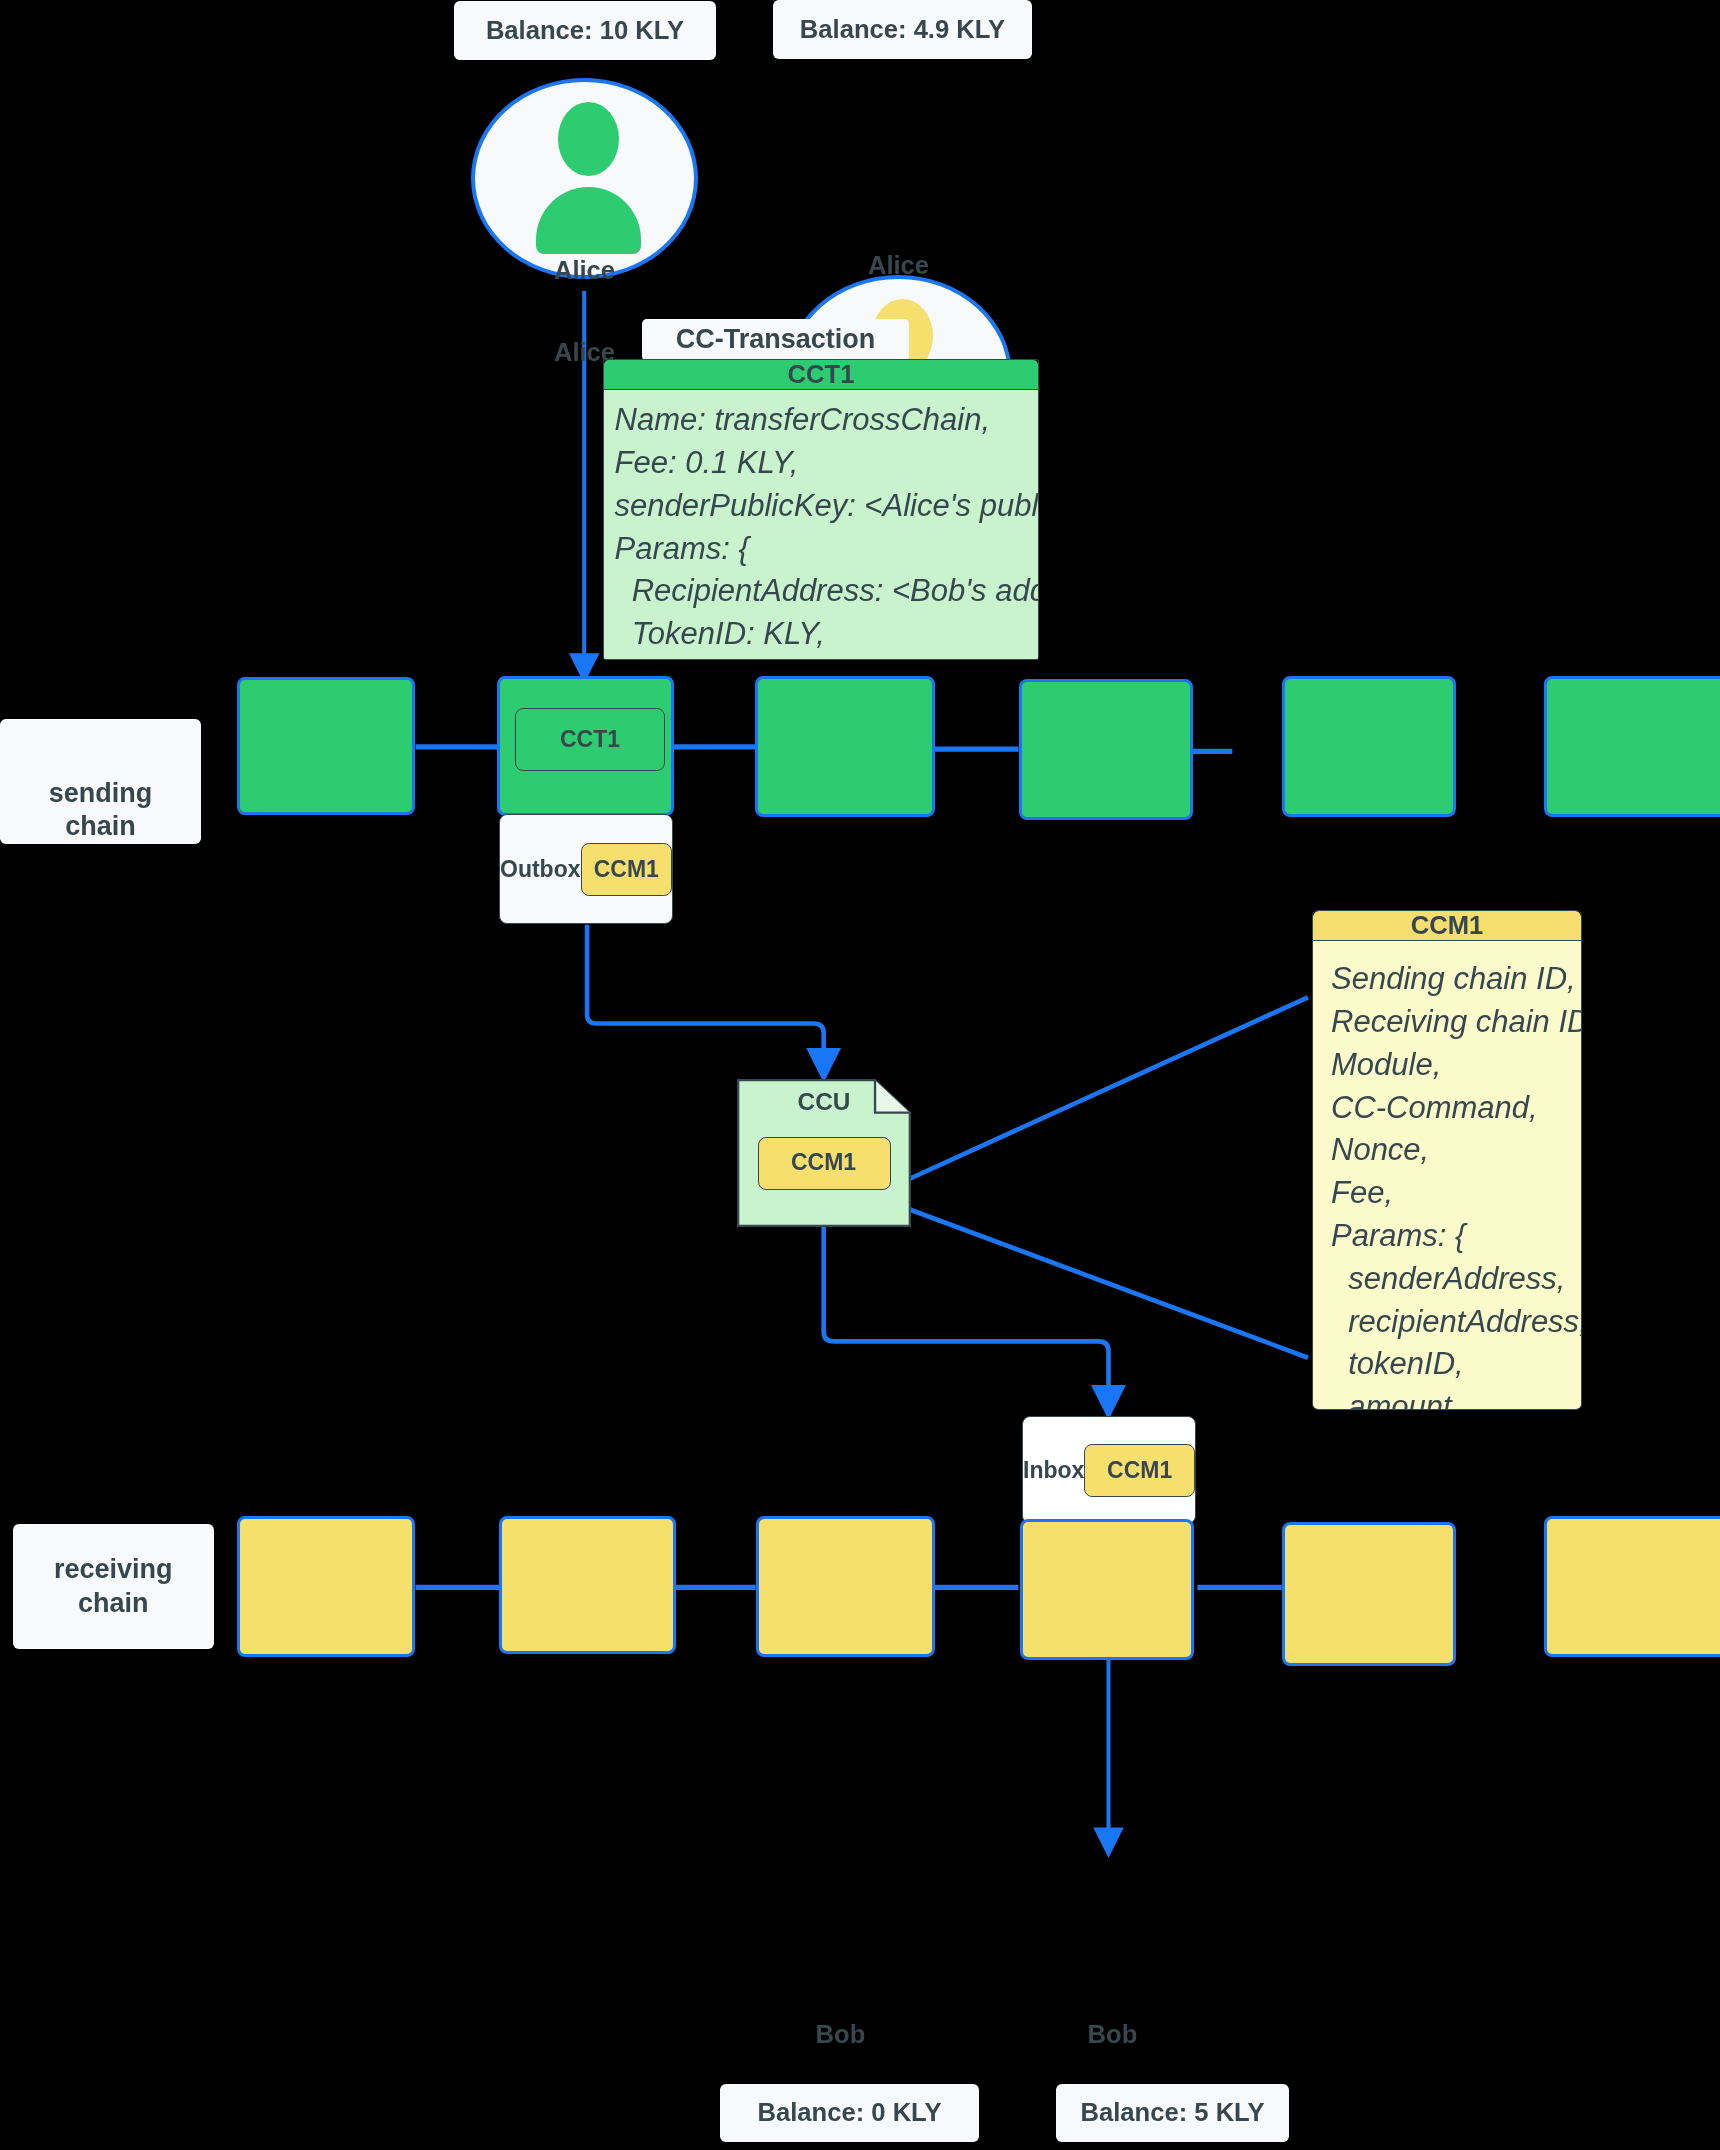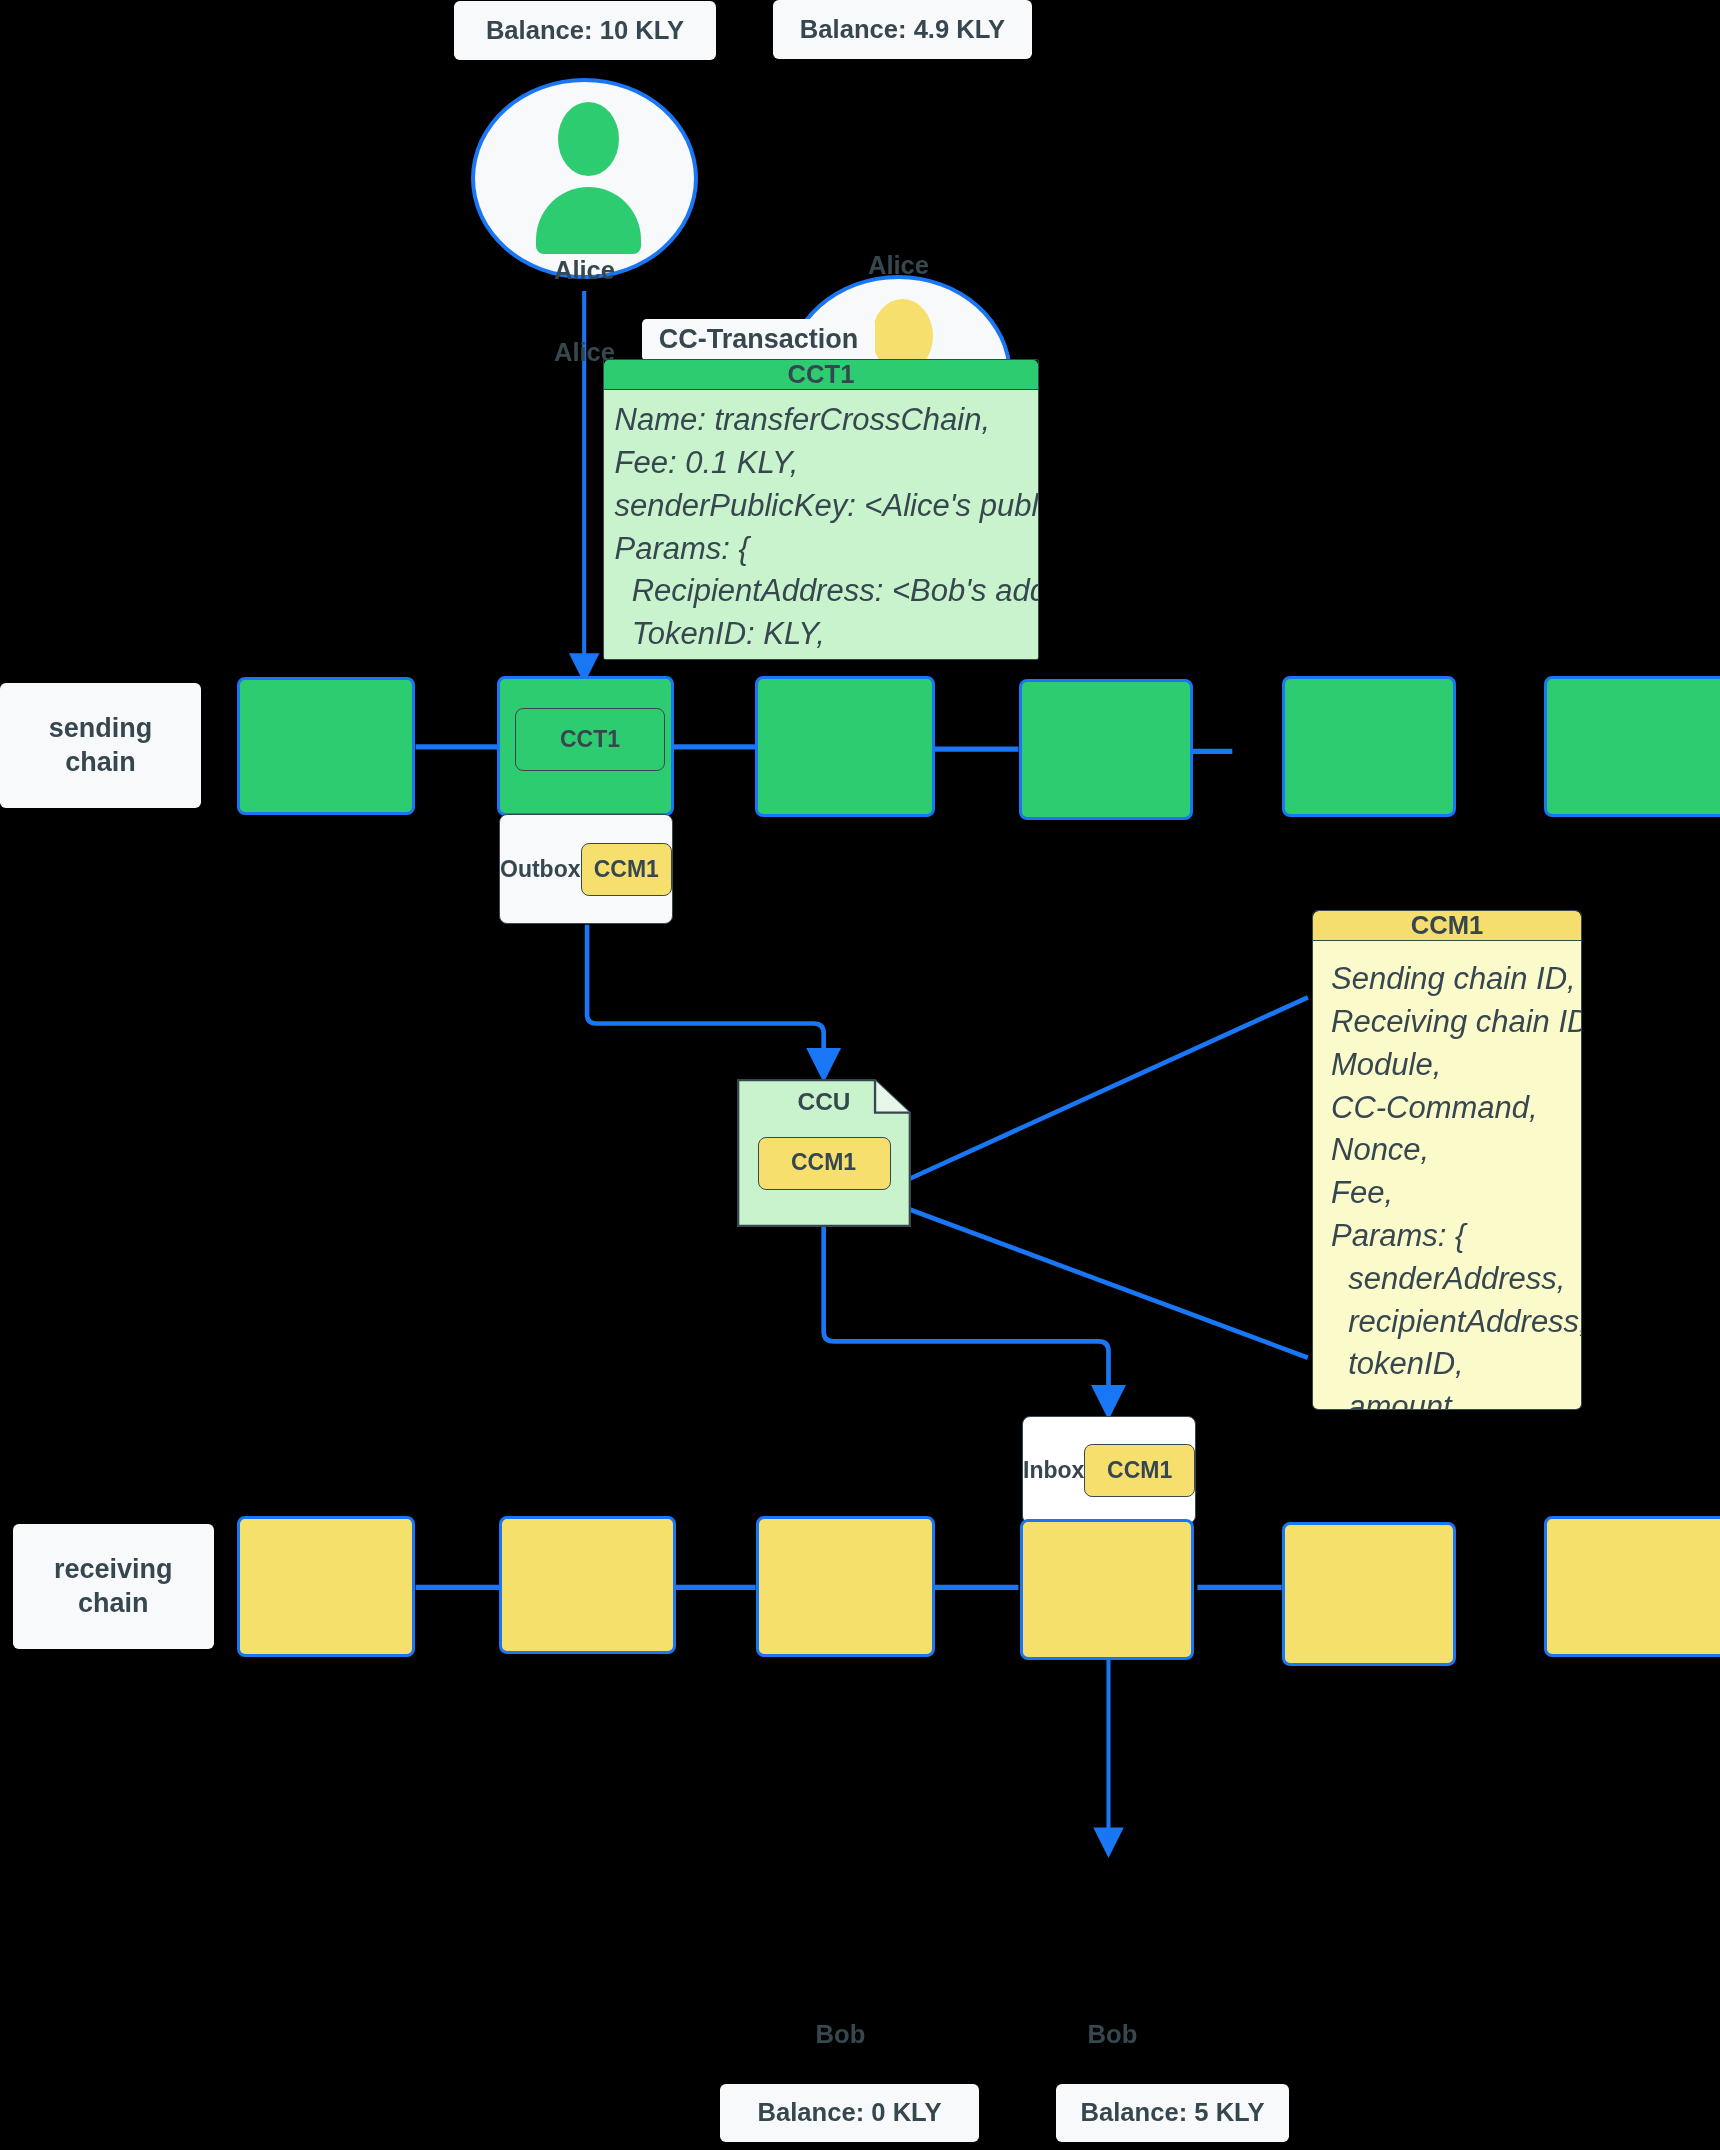--- a/index.html
+++ b/index.html
@@ -197,39 +197,39 @@
   </div>
 
   <div class="abs avatar av-yellow av-green" style="left:785px;top:74px;width:227px;height:201px;">
     <span class="head" style="left:83px;top:20.3px;width:61px;height:74px;"></span>
     <span class="body" style="left:61px;top:105px;width:105px;height:67px;"></span>
   </div>
   <div class="abs" style="left:785px;top:251px;width:227px;text-align:center;font-weight:bold;font-size:25.6px;color:#37474f;">
     <span>Alice</span>
   </div>
 
-  <div class="abs chip" style="left:642px;top:319px;width:233px;height:42px;font-size:27px;border-radius:4.7px;">
+  <div class="abs chip" style="left:642px;top:319px;width:267px;height:42px;font-size:27px;border-radius:4.7px;">
     <span>CC-Transaction</span>
   </div>
 
   <div class="abs card green" style="left:603px;top:359px;width:436px;height:301px;">
     <div class="card-head" style="height:56px;">
       <span>CCT1</span>
     </div>
     <div class="card-body">Name: transferCrossChain,
 Fee: 0.1 KLY,
 senderPublicKey: &lt;Alice's public key&gt;,
 Params: {
   RecipientAddress: &lt;Bob's address&gt;,
   TokenID: KLY,
   Amount: 5
 }</div>
   </div>
 
-  <div class="abs chain-label" style="left:0px;top:683px;width:201px;height:125px;">
+  <div class="abs chain-label" style="left:0px;top:719px;width:201px;height:125px;align-items:flex-end;">
     <span style="white-space:pre-line;">sending
 chain</span>
   </div>
 
   <div class="abs block green" style="left:237px;top:677px;width:178px;height:138px;"></div>
 
   <div class="abs block green" style="left:497px;top:676px;width:177px;height:140px;">
     <div class="tx-chip" style="position:absolute;left:15px;top:29px;width:148px;height:61px;">
       <span>CCT1</span>
     </div>

